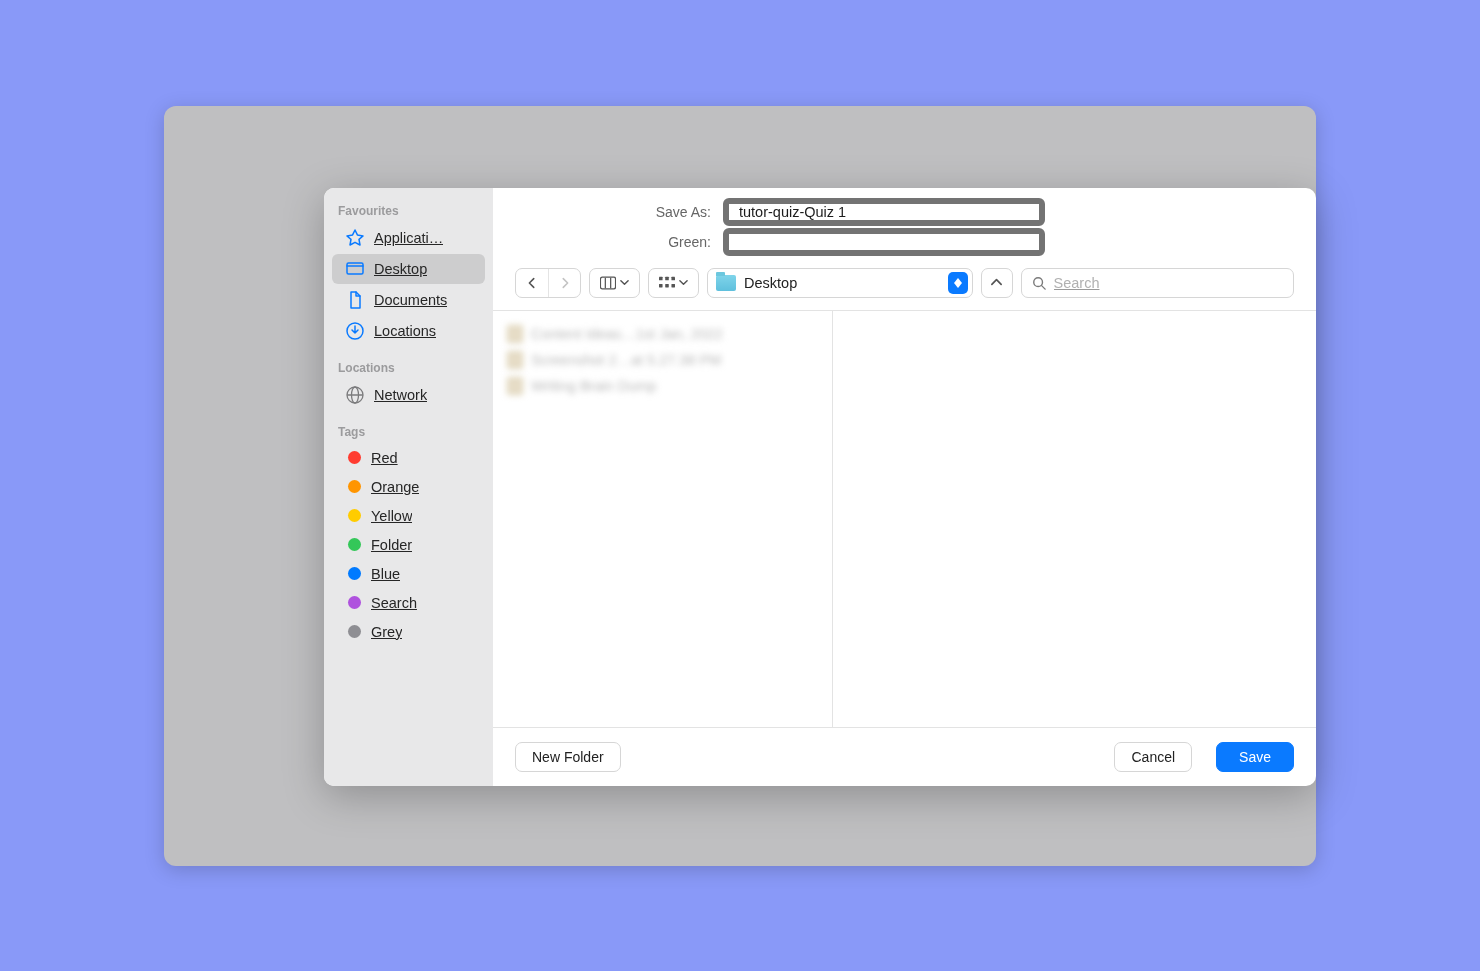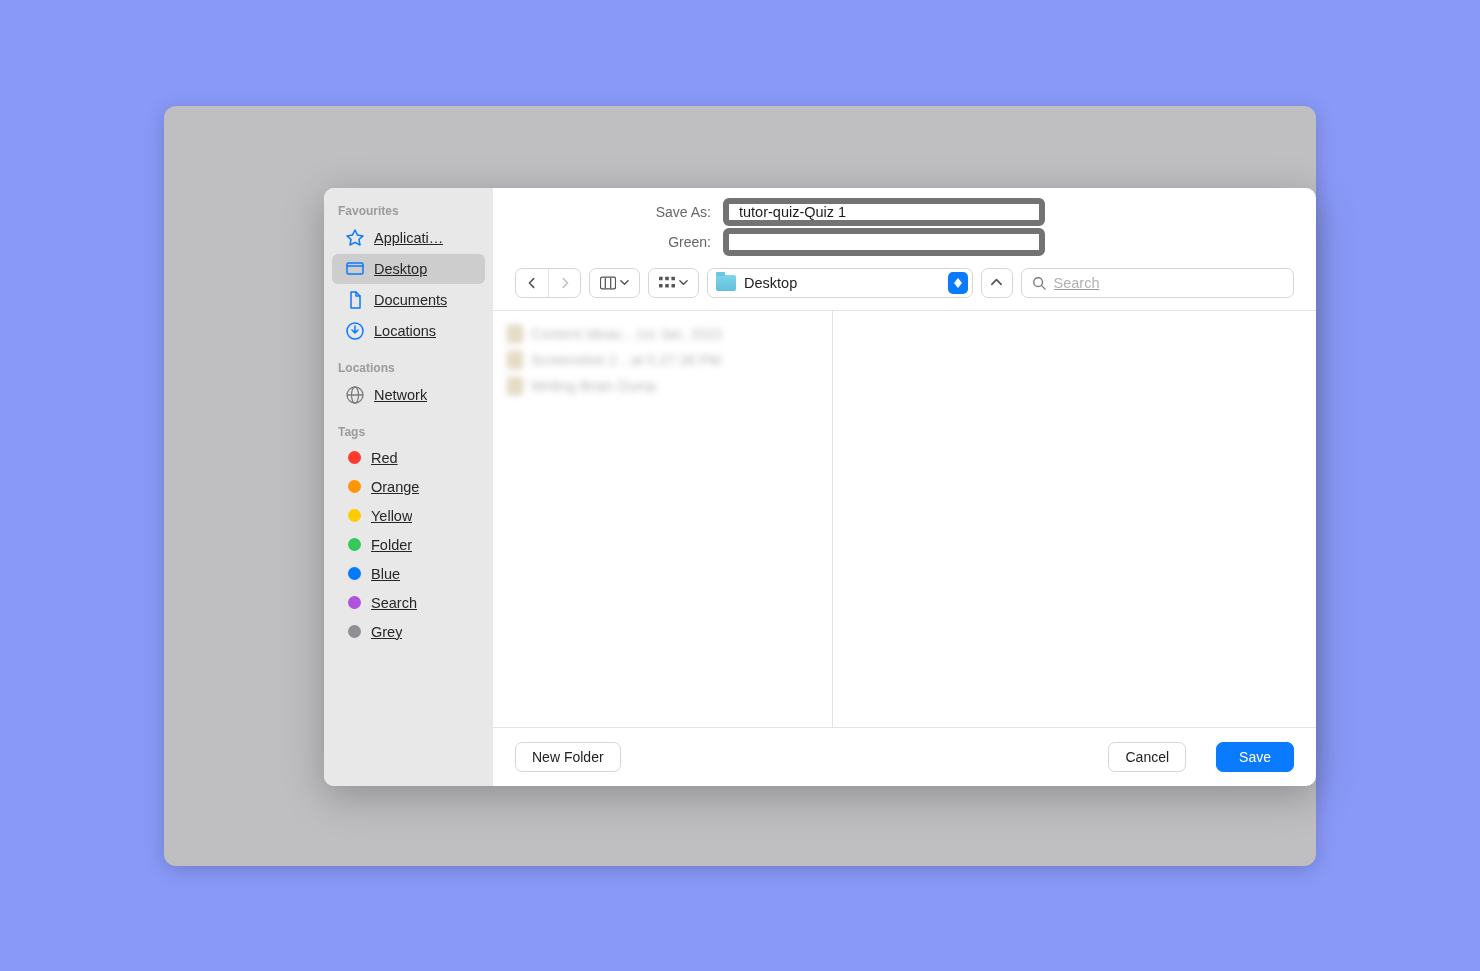--- a/index.html
+++ b/index.html
@@ -232,21 +232,21 @@
     border-radius: 7px;
     background:#fff;
     font-size:14px;
     color:#222;
     display:flex; align-items:center; justify-content:center;
     cursor:default;
   }
   .footer-spacer { flex:1; }
   .btn.primary {
     background:#0a7aff; border-color:#0a7aff; color:#fff;
-    padding: 0 22px; margin-left:30px;
+    padding: 0 22px; margin-left:24px;
   }
 </style>
 </head>
 <body>
 
 <div class="outer-panel">
   <div class="dialog">
 
     <aside class="sidebar">
       <div class="sidebar-section-label">Favourites</div>

